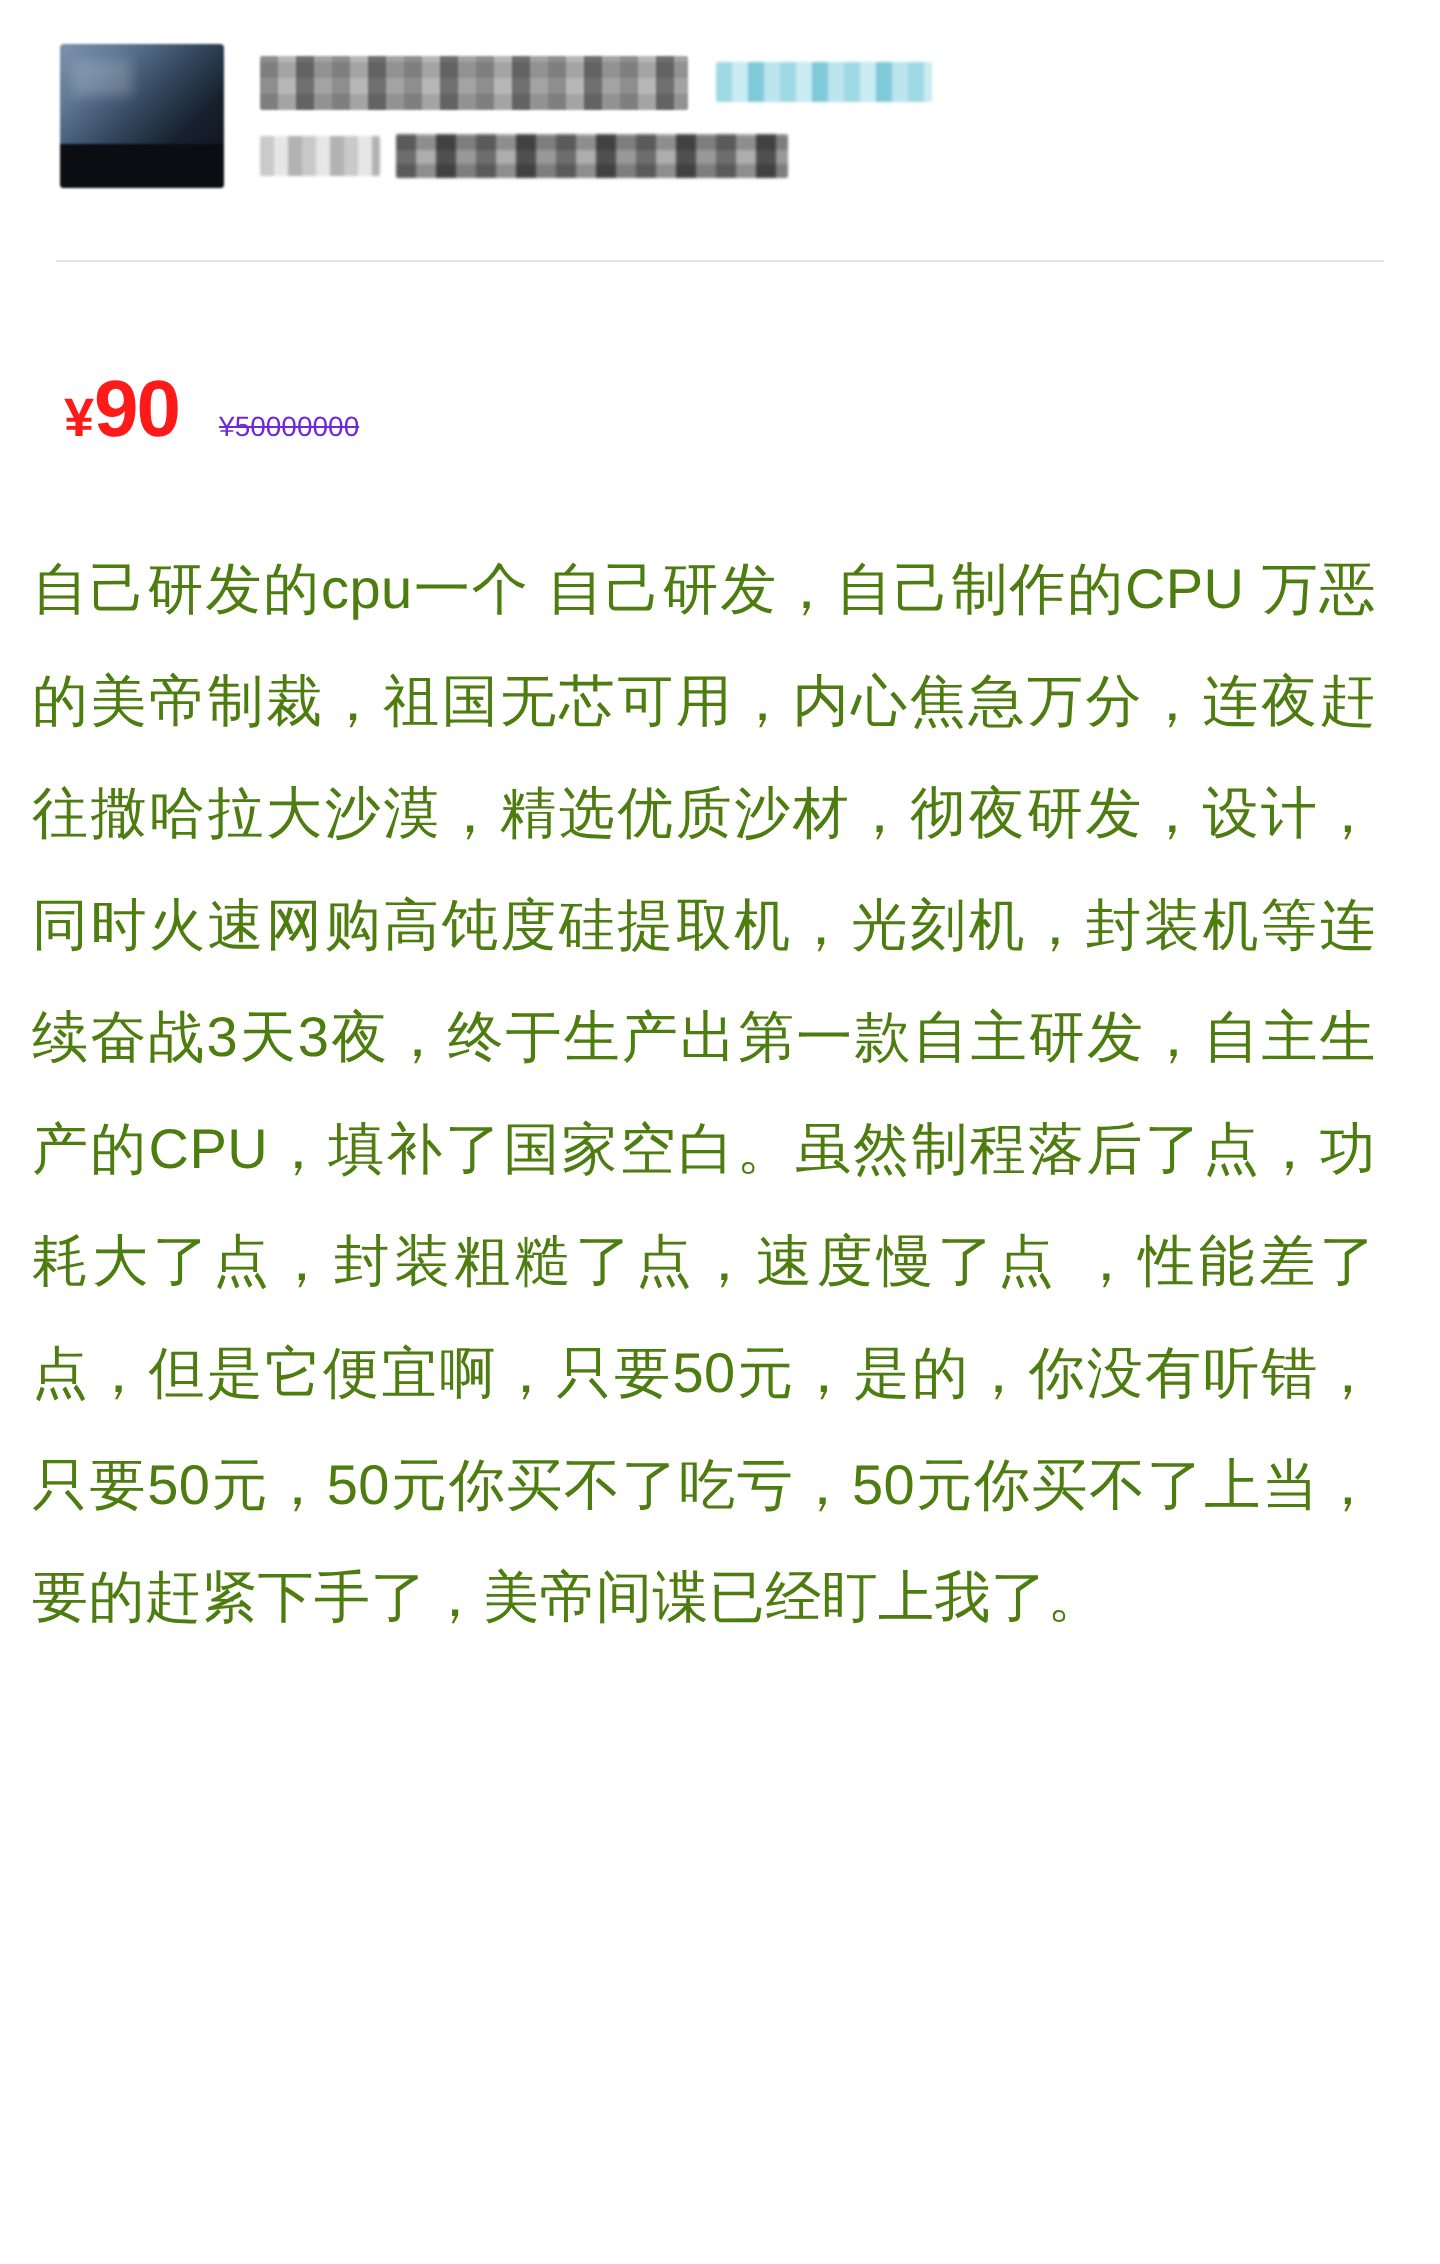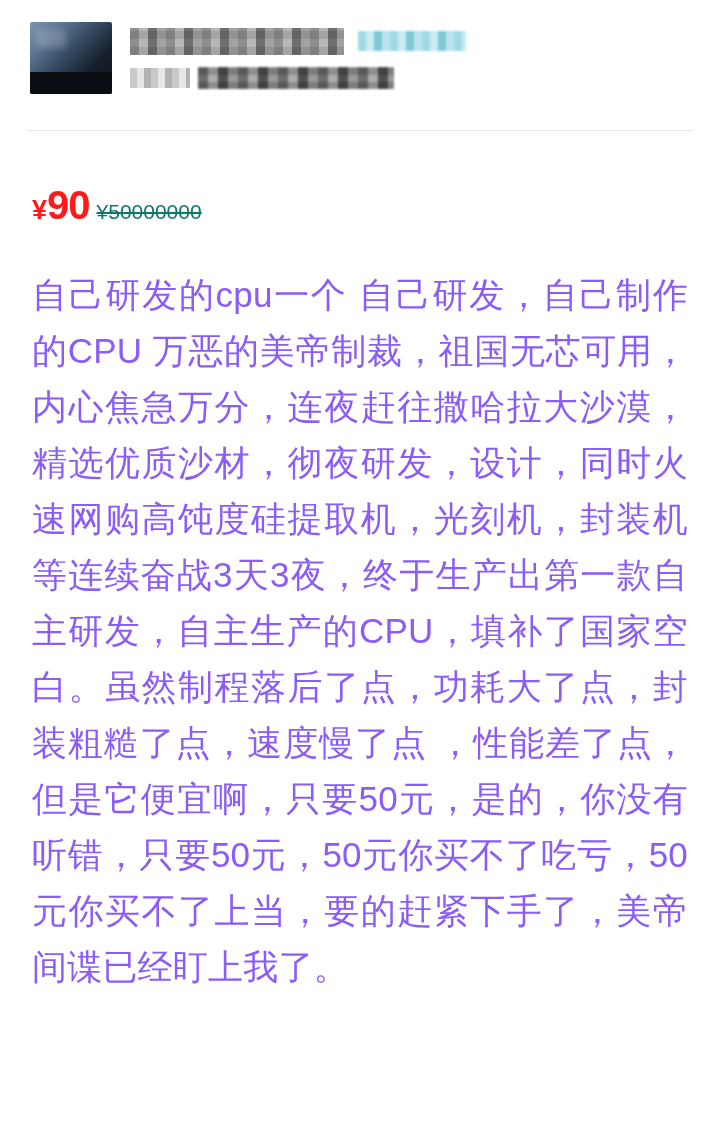--- a/index.html
+++ b/index.html
@@ -150,33 +150,33 @@
     line-height: 1;
   }
   .price-value {
     color: #ff1a1a;
     font-size: 40px;
     font-weight: bold;
     line-height: 1;
     letter-spacing: -1px;
   }
   .price-original {
-    color: #0f766e;
-    font-size: 21px;
-    margin-left: 7px;
+    color: #6d28d9;
+    font-size: 14px;
+    margin-left: 20px;
     text-decoration: line-through;
     line-height: 1;
   }
 
   
   .description {
-    padding: 42px 32px 0 32px;
-    font-size: 35px;
+    padding: 42px 32px 0 16px;
+    font-size: 28px;
     line-height: 56px;
-    color: #8b5cf6;
+    color: #4d7c0f;
     letter-spacing: 0.2px;
     text-align: justify;
     text-justify: inter-character;
     word-break: break-all;
   }
 </style>
 </head>
 <body>
 
 <div class="page">

